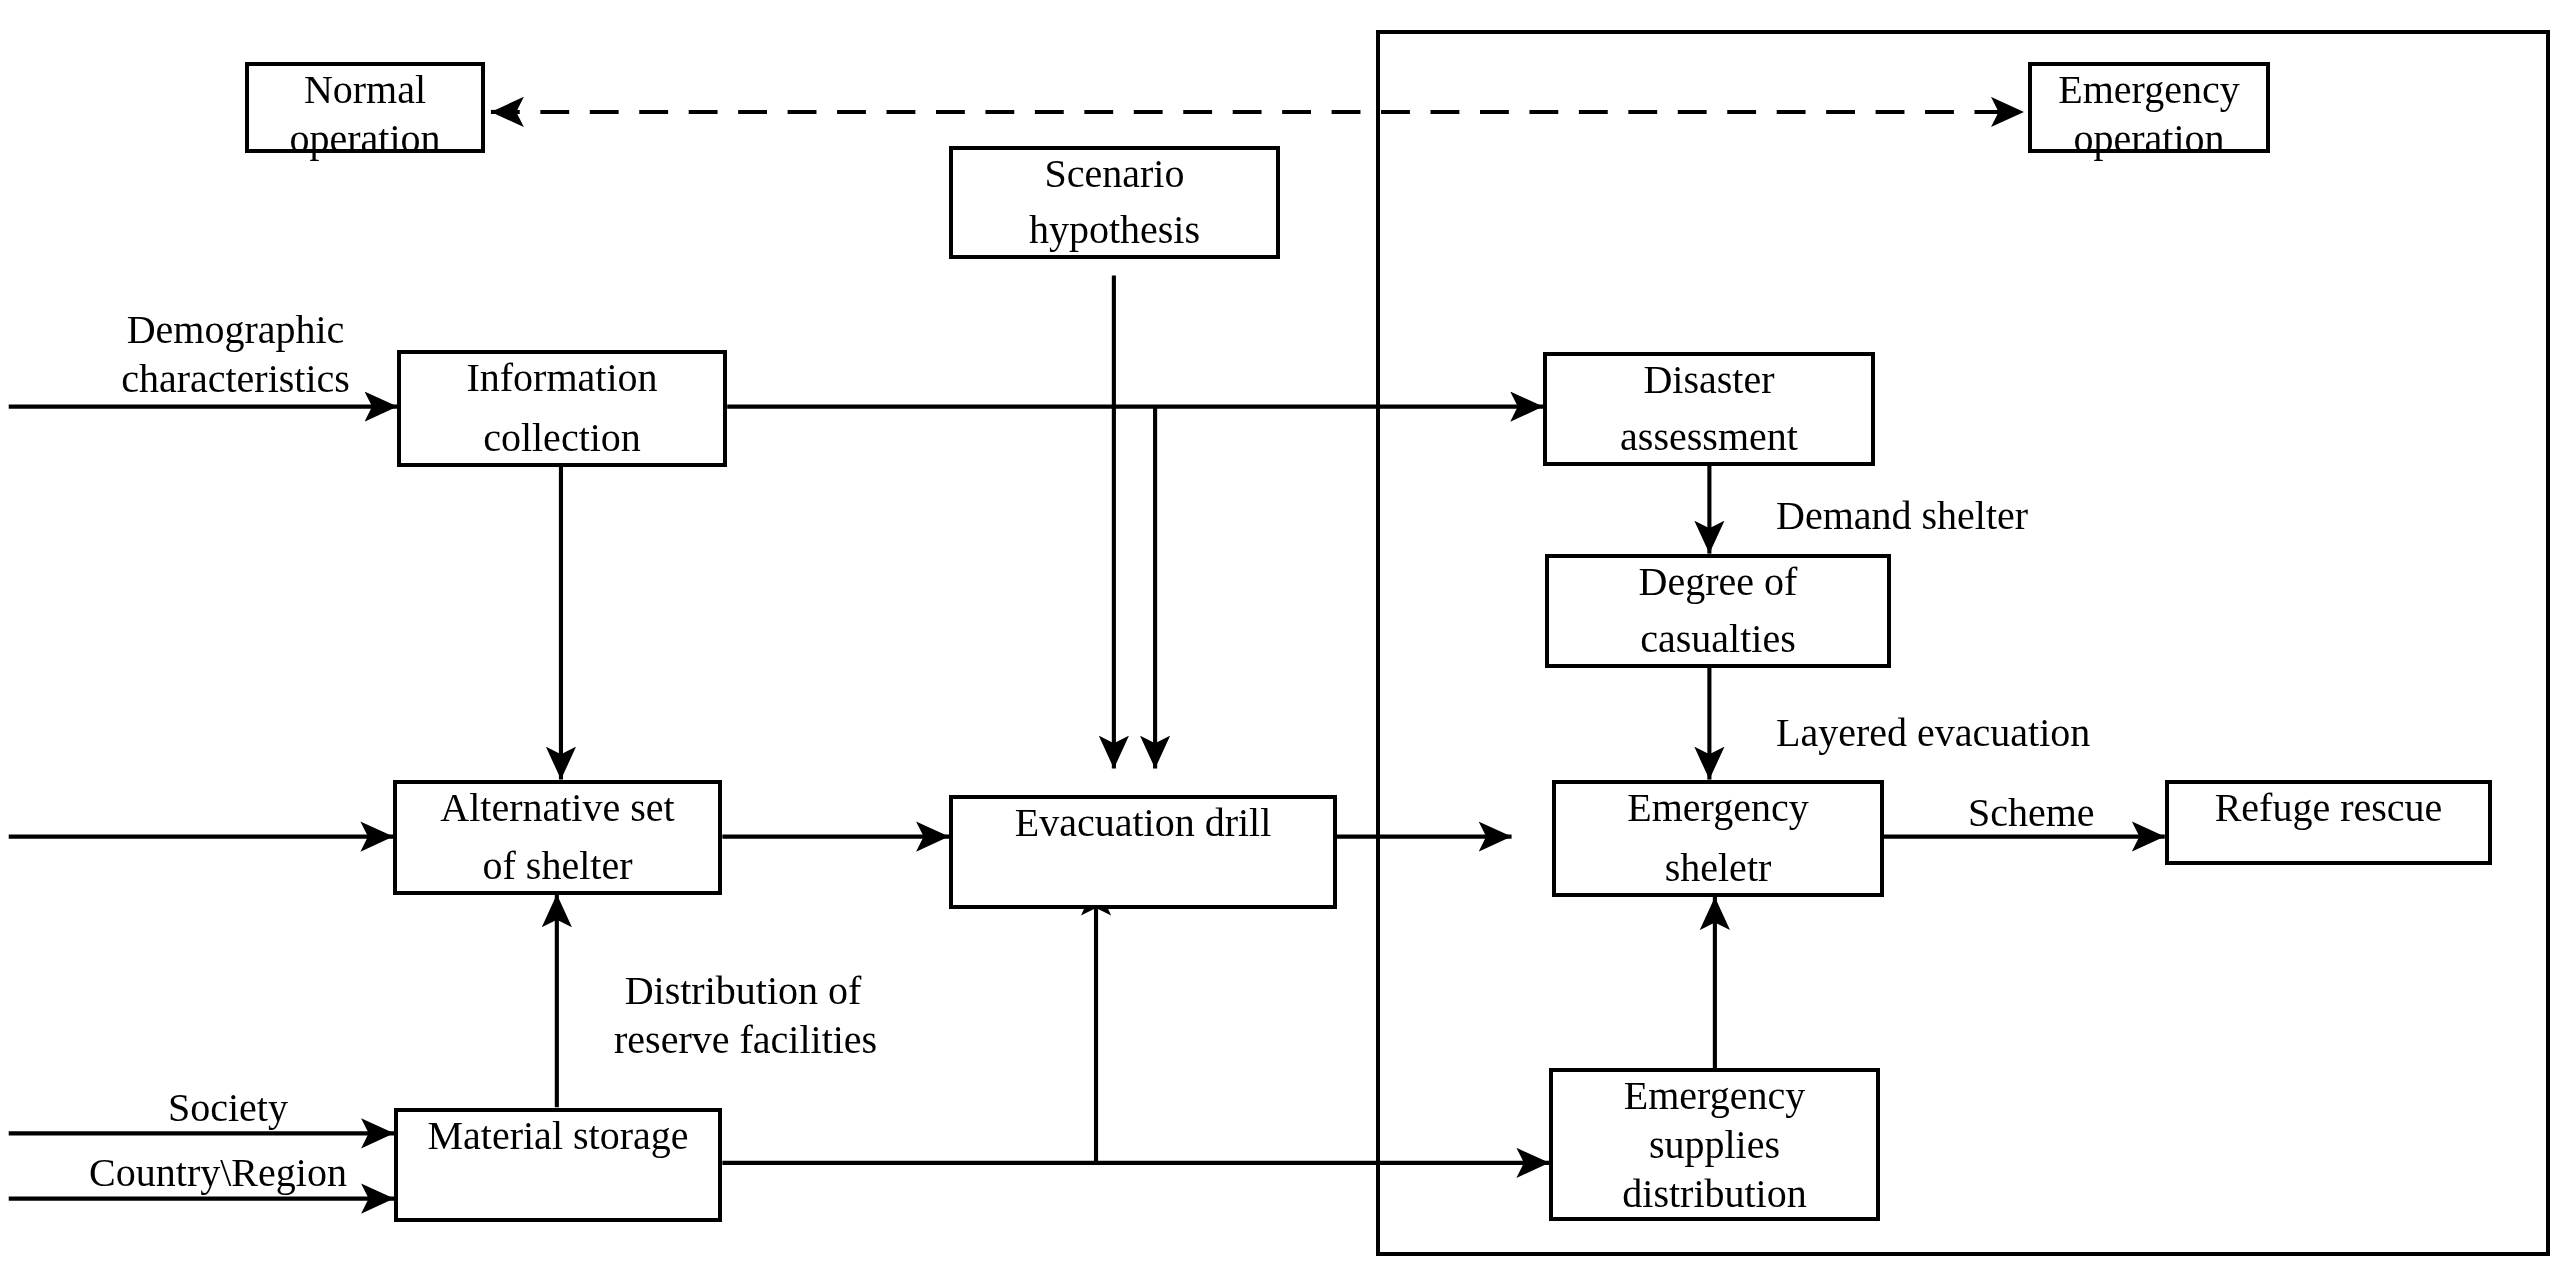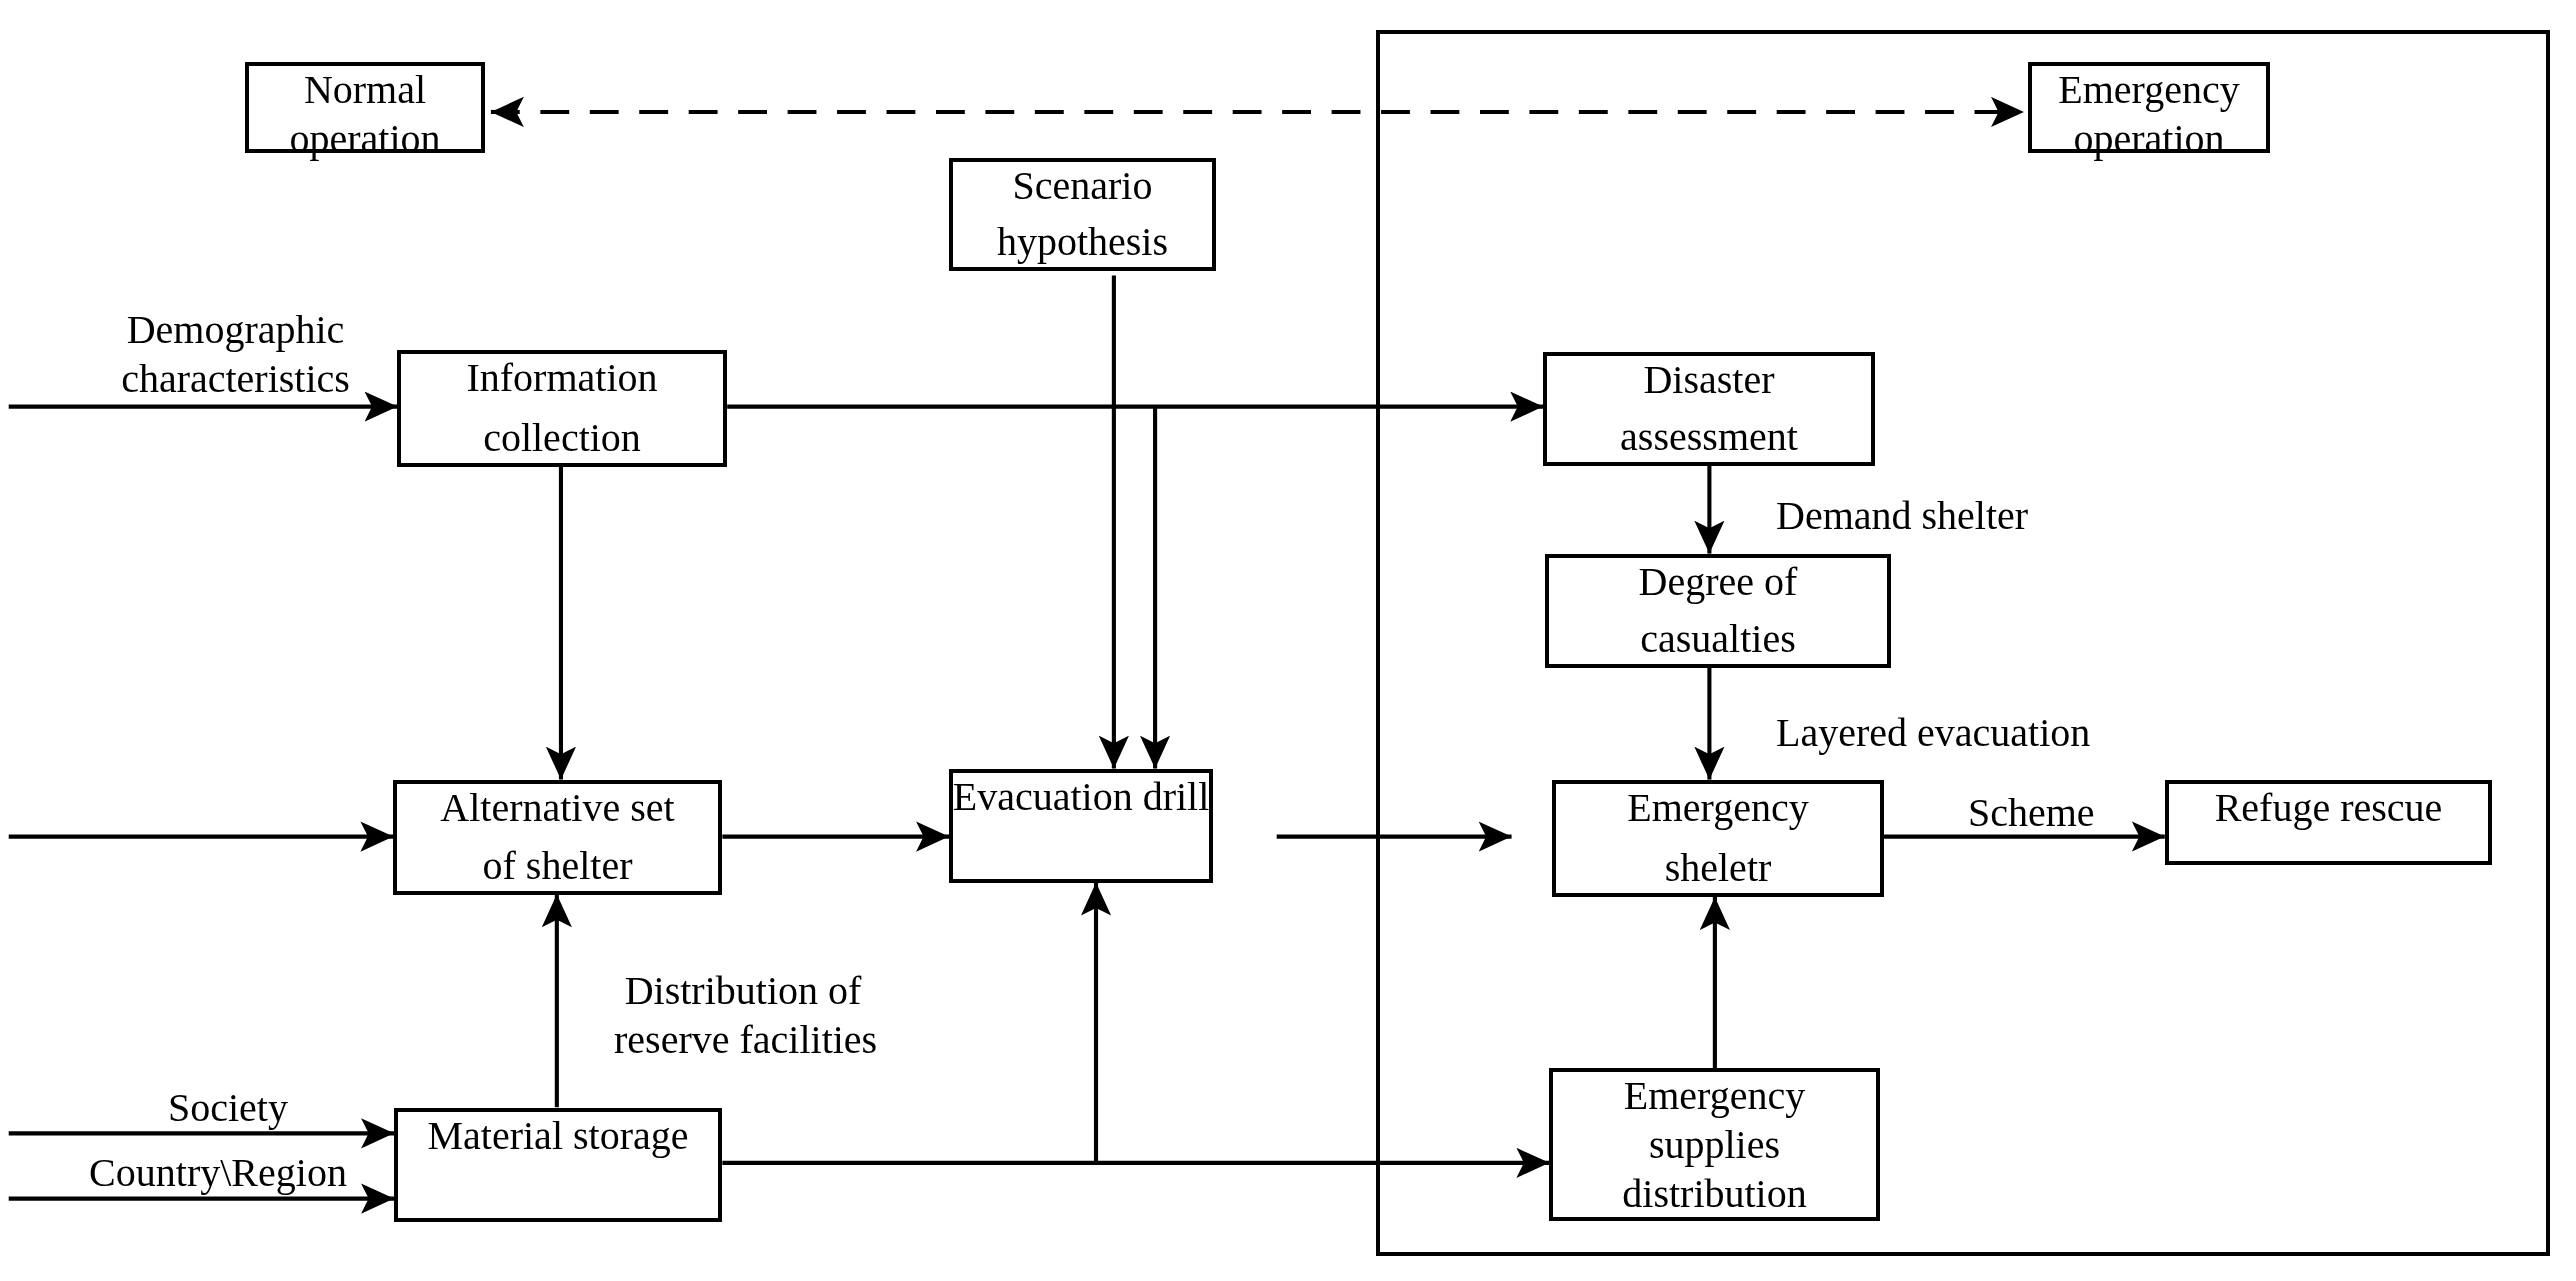--- a/index.html
+++ b/index.html
@@ -95,21 +95,21 @@
   <div class="box" style="left:245px; top:62px; width:240px; height:91px">
     <span class="bl">Normal</span>
     <span class="bl">operation</span>
   </div>
 
   <div class="box" style="left:2028px; top:62px; width:242px; height:91px">
     <span class="bl">Emergency</span>
     <span class="bl">operation</span>
   </div>
 
-  <div class="box" style="left:949px; top:158px; width:267px; height:113px">
+  <div class="box" style="left:949px; top:146px; width:331px; height:113px">
     <span class="bl">Scenario</span>
     <span class="bl">hypothesis</span>
   </div>
 
   <div class="box" style="left:397px; top:350px; width:330px; height:117px">
     <span class="bl">Information</span>
     <span class="bl">collection</span>
   </div>
 
   <div class="box" style="left:1543px; top:352px; width:332px; height:114px">
@@ -120,21 +120,21 @@
   <div class="box" style="left:1545px; top:554px; width:346px; height:114px">
     <span class="bl">Degree of</span>
     <span class="bl">casualties</span>
   </div>
 
   <div class="box" style="left:393px; top:780px; width:329px; height:115px">
     <span class="bl">Alternative set</span>
     <span class="bl">of shelter</span>
   </div>
 
-  <div class="box" style="left:949px; top:769px; width:264px; height:114px">
+  <div class="box" style="left:949px; top:795px; width:388px; height:114px">
     <span class="bl">Evacuation drill</span>
   </div>
 
   <div class="box" style="left:1552px; top:780px; width:332px; height:117px">
     <span class="bl">Emergency</span>
     <span class="bl">sheletr</span>
   </div>
 
   <div class="box" style="left:2165px; top:780px; width:327px; height:85px">
     <span class="bl">Refuge rescue</span>

